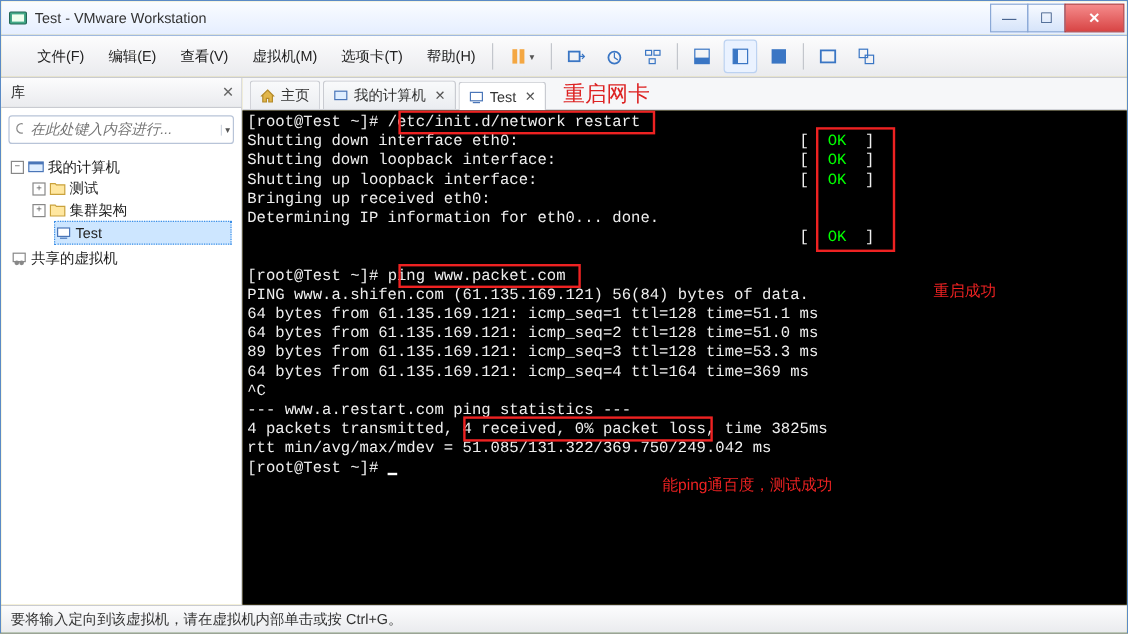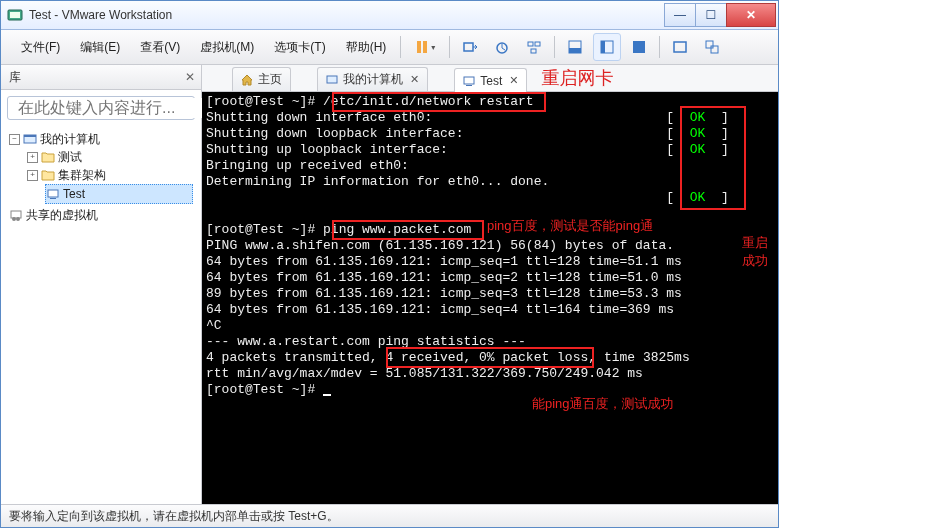--- a/index.html
+++ b/index.html
@@ -1,55 +1,55 @@
 <!DOCTYPE html>
 <html><head>
 <meta charset="utf-8">
 <style>
 html,body{margin:0;padding:0;font-family:"Microsoft YaHei","Segoe UI",Tahoma,sans-serif;font-size:12px;background:#fff;user-select:none;}
 
-.window{width:779px;height:528px;border:1px solid #5a8ac6;box-sizing:border-box;background:#fde047;display:flex;flex-direction:column;}
+.window{width:940px;height:528px;border:1px solid #5a8ac6;box-sizing:border-box;background:#fde047;display:flex;flex-direction:column;}
 .titlebar{height:28px;background:linear-gradient(#fafcff,#e5eeff);display:flex;align-items:center;border-bottom:1px solid #9fb9e0;}
 .titlebar .app-icon{width:16px;height:16px;margin:0 6px;}
 .titlebar .title{flex:0 0 auto;color:#333;}
 .titlebar .spacer{flex:1;}
 .winbtns{display:flex;height:22px;margin-right:2px;margin-top:-2px;}
 .winbtn{width:30px;height:22px;border:1px solid #8aa8d6;background:linear-gradient(#f7faff,#d6e4fa);display:flex;align-items:center;justify-content:center;font-family:Arial;margin-left:-1px;}
 .winbtn.close{width:48px;background:linear-gradient(#f58b8b,#d84545);color:#fff;border-color:#b03a3a;font-weight:bold;}
 .winbtn.max{color:#2a4b7c;}
 .winbtn.min{color:#2a4b7c;}
 
-.menubar{height:34px;background:linear-gradient(#fcfcfd,#eaebee);border-bottom:1px solid #c9cbd1;display:flex;align-items:center;padding:0 12px;gap:4px;}
+.menubar{height:34px;background:linear-gradient(#fcfcfd,#eaebee);border-bottom:1px solid #c9cbd1;display:flex;align-items:center;padding:0 22px;gap:4px;}
 .menu-item{padding:4px 8px;color:#222;}
 .menu-sep{width:1px;height:22px;background:#c3c6cc;margin:0 2px;}
 .tbbtn{width:26px;height:26px;display:flex;align-items:center;justify-content:center;border:1px solid transparent;border-radius:3px;}
 .tbbtn svg, .titlebar svg{display:block;}
 .tbbtn.pause{width:34px;}
 .tbbtn.dd::after{content:"▾";font-size:8px;margin-left:2px;color:#555;}
 
 .main{flex:1;display:flex;min-height:0;}
 .sidebar{width:200px;border-right:1px solid #c9cbd1;background:#fff;display:flex;flex-direction:column;}
 .side-header{height:24px;background:linear-gradient(#fcfcfd,#eaebee);border-bottom:1px solid #c9cbd1;display:flex;align-items:center;padding:0 8px;font-weight:400;color:#333;position:relative;}
 .side-header .x{position:absolute;right:6px;font-size:12px;color:#666;cursor:pointer;}
 .search{margin:6px;display:flex;border:1px solid #b8c4d8;border-radius:3px;height:22px;align-items:center;}
 .search svg{margin:0 4px;}
-.search input{flex:1;border:none;outline:none;font-size:16px;color:#666;font-family:inherit;}
+.search input{flex:1;border:none;outline:none;font-size:12px;color:#666;font-family:inherit;font-style:italic;}
 .search .dd{width:16px;text-align:center;border-left:1px solid #d0d6e0;font-size:8px;color:#555;}
 .tree{padding:4px 8px;}
 .tree-row{display:flex;align-items:center;height:18px;gap:3px;color:#222;}
 .tree-row .tw{width:9px;height:9px;border:1px solid #888;font-size:8px;line-height:8px;text-align:center;background:#fff;color:#555;}
 .tree-row.l1{margin-left:0;}
 .tree-row.l2{margin-left:18px;}
 .tree-row.l3{margin-left:36px;}
 .tree-row.sel{background:#cde6ff;border:1px dotted #3a8ee6;}
 .ficon{width:14px;height:14px;}
 
 .content{flex:1;display:flex;flex-direction:column;min-width:0;}
 .tabstrip{height:26px;border-bottom:1px solid #c9cbd1;display:flex;align-items:flex-end;background:#f6f7f9;padding-left:6px;gap:2px;}
-.tab{height:23px;border:1px solid #c9cbd1;border-bottom:none;background:linear-gradient(#f9fafb,#ebedf1);display:flex;align-items:center;padding:0 8px;gap:5px;font-size:12px;color:#333;border-top-left-radius:3px;border-top-right-radius:3px;margin-left:24px;}
+.tab{height:23px;border:1px solid #c9cbd1;border-bottom:none;background:linear-gradient(#f9fafb,#ebedf1);display:flex;align-items:center;padding:0 8px;gap:5px;font-size:12px;color:#333;border-top-left-radius:3px;border-top-right-radius:3px;}
 .tab.active{background:#fff;position:relative;top:1px;}
 .tab .x{font-size:11px;color:#555;margin-left:2px;}
 .tab-annot{color:#d22;margin-left:12px;font-size:18px;align-self:center;}
 .term-wrap{flex:1;background:#000;position:relative;overflow:hidden;}
 .term{font-family:"Consolas","Courier New",monospace;font-size:13px;line-height:16px;color:#eee;white-space:pre;padding:2px 4px;}
 .term .ok{color:#00ff00;}
 .term .cursor{display:inline-block;width:8px;height:2px;background:#fff;vertical-align:baseline;position:relative;top:3px;}
 
 .annot-box{position:absolute;border:2px solid #e22;}
 .annot-text{position:absolute;color:#e22;font-family:"Microsoft YaHei",sans-serif;font-size:13px;}
@@ -240,23 +240,22 @@
 <span>4 packets transmitted, </span><span>4 received, 0% packet loss</span><span>, time 3825ms</span>
 <span>rtt min/avg/max/mdev = 51.085/131.322/369.750/249.042 ms</span>
 <span>[root@Test ~]# </span><span class="cursor"></span>
 </div>
 
         <div class="annot-box" style="left:130px;top:0px;width:210px;height:16px;"></div>
         <div class="annot-box" style="left:478px;top:14px;width:62px;height:100px;"></div>
         <div class="annot-box" style="left:130px;top:128px;width:148px;height:16px;"></div>
         <div class="annot-box" style="left:184px;top:255px;width:204px;height:17px;"></div>
 
-        <span class="annot-text" style="left:285px;top:125px;">ping百度，测试是否能ping通</span>
-        <span class="annot-text" style="left:540px;top:142px;">重启成功</span>
-        <span class="annot-text" style="left:330px;top:303px;">能ping通百度，测试成功</span>
+        <span class="annot-text" style="left:576px;top:142px;">重启成功</span>
+        <span class="annot-text" style="left:350px;top:303px;">能ping通百度，测试成功</span>
       </div>
     </div>
   </div>
 
   <div class="status">
-    <span>要将输入定向到该虚拟机，请在虚拟机内部单击或按 Test+G。</span>
+    <span>要将输入定向到该虚拟机，请在虚拟机内部单击或按 Ctrl+G。</span>
   </div>
 </div>
 
 </body></html>

